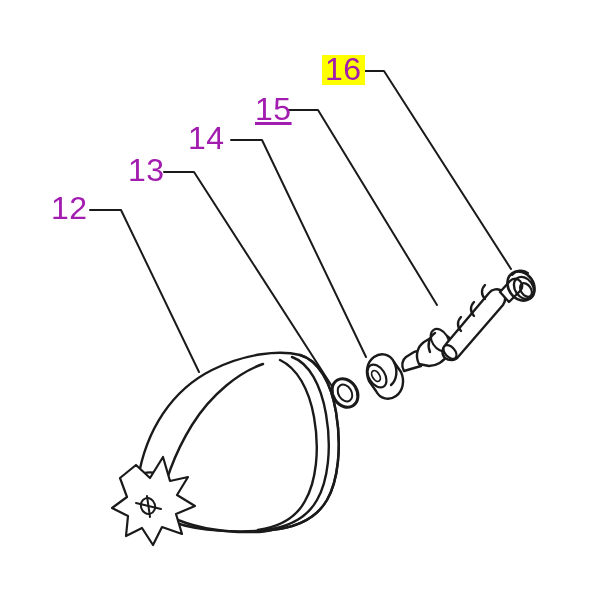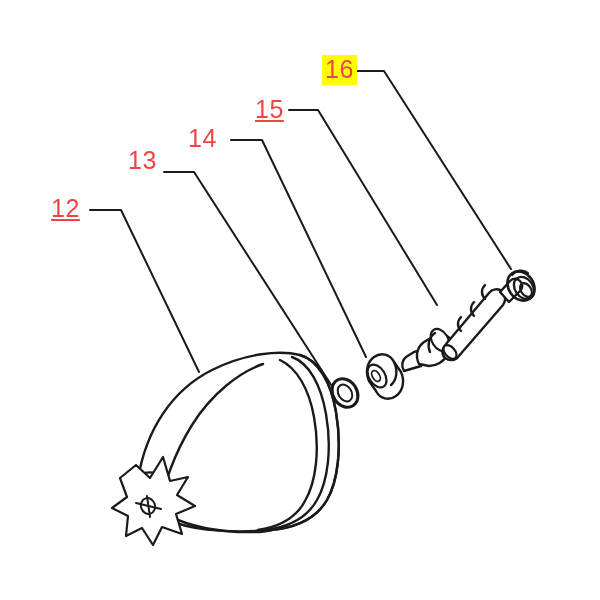--- a/index.html
+++ b/index.html
@@ -21,33 +21,33 @@
     position: absolute;
     left: 0;
     top: 0;
     width: 600px;
     height: 600px;
     display: block;
   }
   .callout-label {
     position: absolute;
     font-family: "Liberation Sans", sans-serif;
-    font-size: 25px;
+    font-size: 32px;
     line-height: 25px;
-    color: #ef4444;
+    color: #a21caf;
     letter-spacing: 0.5px;
     white-space: nowrap;
     user-select: none;
   }
   .callout-label.highlighted {
     background: #ffff00;
     padding: 2px 3px 3px 3px;
   }
-  .label-12 { left: 51px;  top: 196px; text-decoration: underline; }
-  .label-13 { left: 128px; top: 148px; }
+  .label-12 { left: 51px;  top: 196px; }
+  .label-13 { left: 128px; top: 158px; }
   .label-14 { left: 188px; top: 126px; }
   .label-15 { left: 255px; top: 97px; text-decoration: underline;  }
   .label-16 { left: 322px; top: 55px;  }
 </style>
 </head>
 <body>
 
 <div id="diagram-root">
 
   <svg id="parts-svg" viewBox="0 0 600 600" xmlns="http://www.w3.org/2000/svg">

